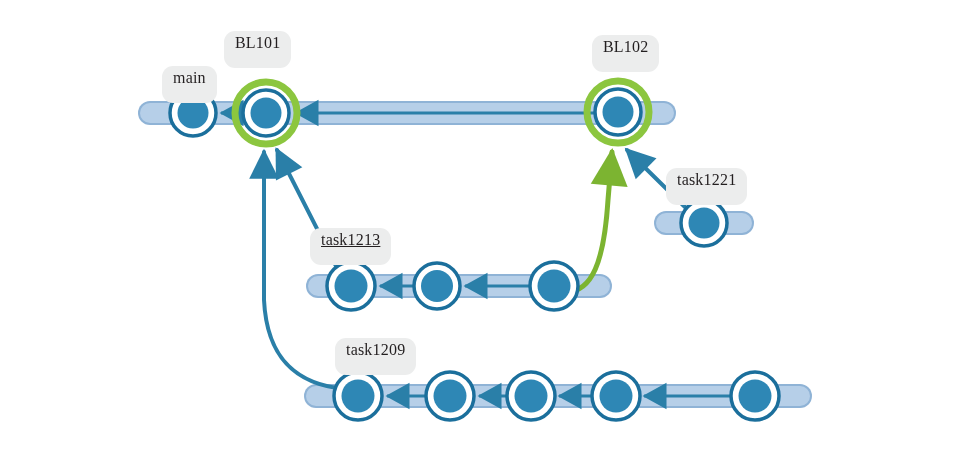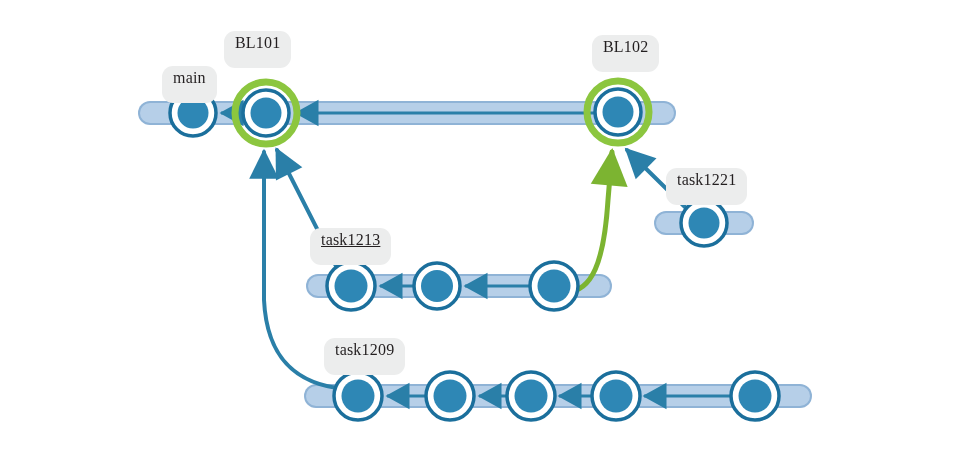--- a/index.html
+++ b/index.html
@@ -136,15 +136,15 @@
       <circle cx="755" cy="396" r="24" fill="#ffffff" stroke="#1b6f9c" stroke-width="3.5"></circle>
       <circle cx="755" cy="396" r="16.5" fill="#2e87b5"></circle>
     </g>
   </svg>
 
   <div class="label-pill" style="left:162px;top:66px;">main</div>
   <div class="label-pill" style="left:224px;top:31px;">BL101</div>
   <div class="label-pill" style="left:592px;top:29px;margin-top:6px;">BL102</div>
   <div class="label-pill" style="left:666px;top:168px;">task1221</div>
   <div class="label-pill" style="left:310px;top:228px;text-decoration:underline;">task1213</div>
-  <div class="label-pill" style="left:324px;top:338px;">task1209</div>
+  <div class="label-pill" style="left:335px;top:338px;">task1209</div>
 
 </div>
 
 </body></html>

